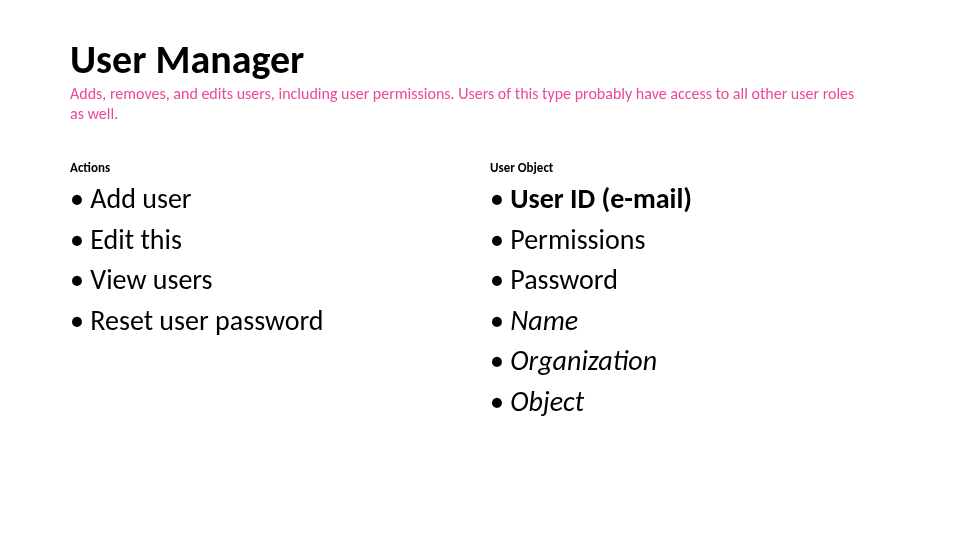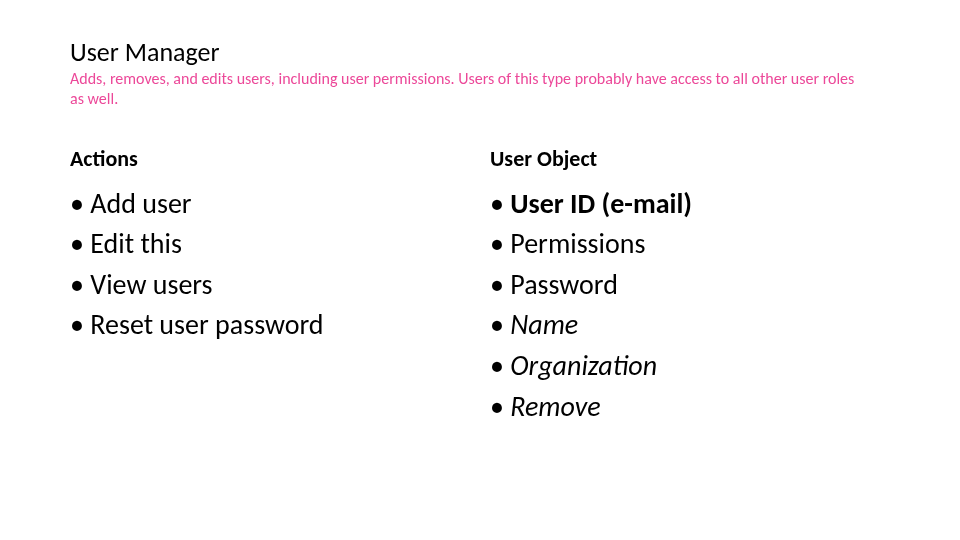--- a/index.html
+++ b/index.html
@@ -5,44 +5,44 @@
   * { margin: 0; padding: 0; box-sizing: border-box; }
   body {
     width: 960px;
     height: 540px;
     background: #ffffff;
     font-family: "Segoe UI", "Calibri", "Helvetica Neue", Arial, sans-serif;
     color: #000;
     padding: 38px 70px 0 70px;
   }
   .title {
-    font-size: 26px;
-    font-weight: 400;
+    font-size: 40px;
+    font-weight: 700;
     line-height: 1.1;
     margin-bottom: 2px;
   }
   .subtitle {
     font-size: 16px;
     font-weight: 400;
     line-height: 1.25;
     max-width: 790px;
     color: #ec4899;
   }
   .columns {
     display: flex;
     gap: 0;
     margin-top: 36px;
   }
   .col {
     flex: 0 0 420px;
   }
   .col-heading {
-    font-size: 22px;
+    font-size: 13px;
     font-weight: 700;
-    margin-bottom: 12px;
+    margin-bottom: 4px;
   }
   .list {
     list-style: none;
     font-size: 28px;
     line-height: 1.45;
   }
   .list li::before {
     content: "• ";
   }
   .bold { font-weight: 700; }
@@ -65,16 +65,16 @@
       </ul>
   </div>
   <div class="col">
     <div class="col-heading">User Object</div>
     <ul class="list">
         <li><span class="bold">User ID (e-mail)</span></li>
         <li><span>Permissions</span></li>
         <li><span>Password</span></li>
         <li><span class="italic">Name</span></li>
         <li><span class="italic">Organization</span></li>
-        <li><span class="italic">Remove</span></li>
+        <li><span class="italic">Object</span></li>
       </ul>
   </div>
 </div>
 
 </body></html>

